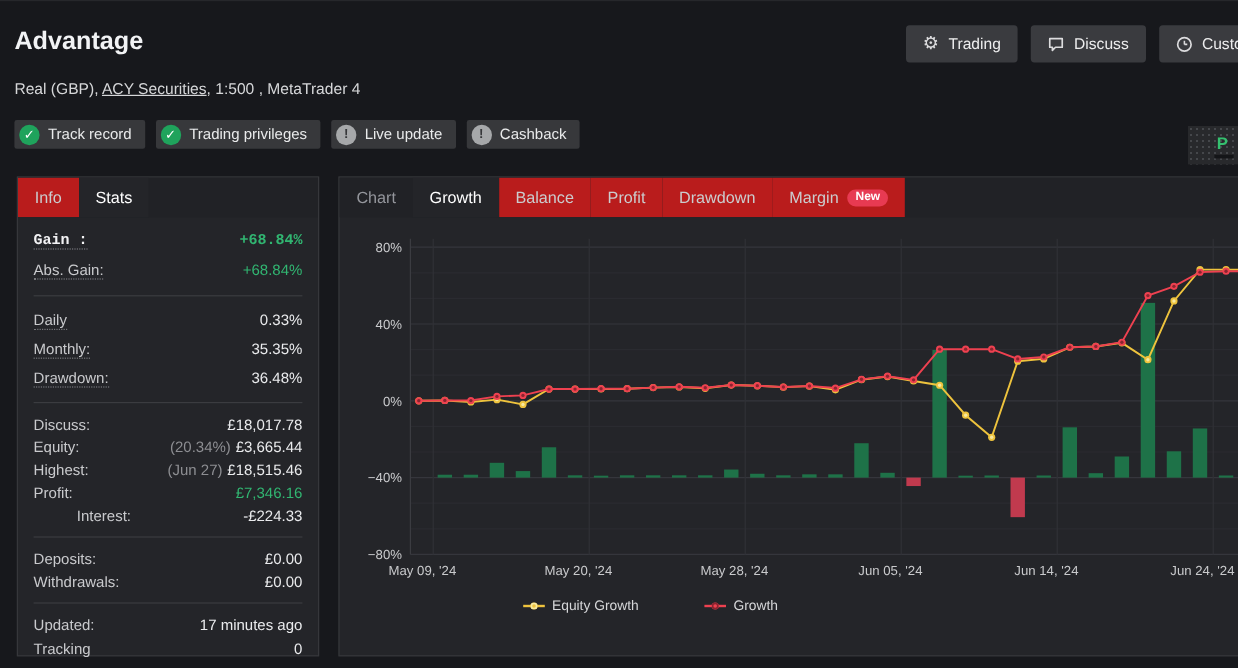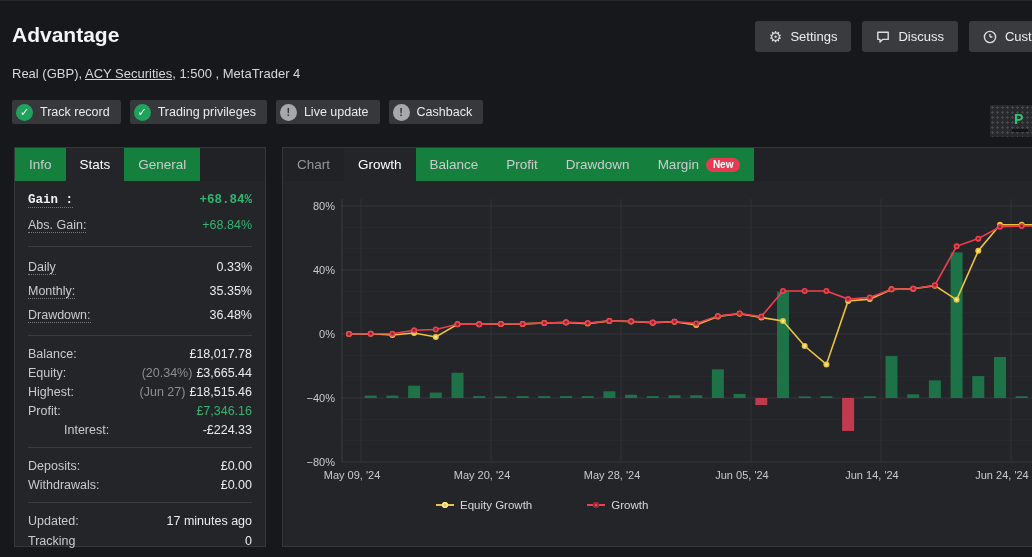--- a/index.html
+++ b/index.html
@@ -26,21 +26,21 @@
   .mystery{position:absolute;left:990px;top:104px;width:58px;height:32px;background:#28292c;
            background-image:radial-gradient(#45474b 1px,transparent 1.3px);background-size:5px 5px;}
   .mystery span{position:absolute;left:24px;top:6px;font-size:14px;font-weight:bold;color:#35c06f;}
   .mystery i{position:absolute;left:22px;top:24px;width:16px;height:3px;background:#141518;}
   
   .panel{position:absolute;top:146px;background:#242529;border:1px solid #36373b;box-sizing:border-box;}
   #sidebar{left:14px;width:252px;height:400px;}
   #chartpanel{left:282px;width:760px;height:400px;}
   .tabbar{height:33px;background:#212226;display:flex;align-items:stretch;overflow:hidden;}
   .tab{display:flex;align-items:center;gap:7px;padding:0 14px;font-size:13.5px;color:#cbccce;
-       background:#15803d;cursor:pointer;white-space:nowrap;}
+       background:#b91c1c;cursor:pointer;white-space:nowrap;}
   .tab.active{background:#242529;color:#ffffff;}
   .tab.plain{background:transparent;color:#94969c;}
   .newpill{background:#e73a52;color:#fff;font-size:10px;font-weight:bold;border-radius:9px;
            padding:2px 7px;line-height:1;}
   
   .rows{padding:7px 13px 0 13px;}
   .srow{display:flex;justify-content:space-between;align-items:baseline;font-size:12.5px;}
   .srow .lab{color:#c9cacd;}
   .srow .lab.dotted{border-bottom:1px dotted #77787c;cursor:help;}
   .srow .lab.bold{color:#f2f2f4;font-weight:bold;}
@@ -80,21 +80,21 @@
       <span>Live update</span>
     </div>
     <div class="badge">
       <span class="cicon warn">!</span>
       <span>Cashback</span>
     </div>
   </div>
 <div class="btn-row">
     <div class="btn">
       <span class="gearglyph">⚙</span>
-      <span>Settings</span>
+      <span>Trading</span>
     </div>
     <div class="btn">
       <svg width="14" height="14" viewBox="0 0 14 14">
         <path d="M1.8 2.2h10.4v7.2H6.6L4 12V9.4H1.8z" fill="none" stroke="#dcdcde" stroke-width="1.4" stroke-linejoin="round"></path>
       </svg>
       <span>Discuss</span>
     </div>
     <div class="btn cut">
       <svg width="14" height="14" viewBox="0 0 14 14">
         <circle cx="7" cy="7" r="5.6" fill="none" stroke="#dcdcde" stroke-width="1.4"></circle>
@@ -110,23 +110,20 @@
 </div>
 
 <div id="sidebar" class="panel">
   <div class="tabbar">
       <div class="tab">
         <span>Info</span>
       </div>
       <div class="tab active">
         <span>Stats</span>
       </div>
-      <div class="tab">
-        <span>General</span>
-      </div>
     </div>
   <div class="rows">
       <div class="srow" style="padding: 5px 0px; font-family: Liberation Mono, monospace;">
         <span class="lab dotted bold">Gain :</span>
         <span class="val green vbold">+68.84%</span>
       </div>
       <div class="srow" style="padding: 5px 0px;">
         <span class="lab dotted">Abs. Gain:</span>
         <span class="val green">+68.84%</span>
       </div>
@@ -138,21 +135,21 @@
       <div class="srow" style="padding: 4.5px 0px;">
         <span class="lab dotted">Monthly:</span>
         <span class="val">35.35%</span>
       </div>
       <div class="srow" style="padding: 4.5px 0px;">
         <span class="lab dotted">Drawdown:</span>
         <span class="val">36.48%</span>
       </div>
       <div class="divider"></div>
       <div class="srow" style="padding: 2.5px 0px;">
-        <span class="lab">Balance:</span>
+        <span class="lab">Discuss:</span>
         <span class="val">£18,017.78</span>
       </div>
       <div class="srow" style="padding: 2.5px 0px;">
         <span class="lab">Equity:</span>
         <span class="val"><span class="muted">(20.34%)</span>£3,665.44</span>
       </div>
       <div class="srow" style="padding: 2.5px 0px;">
         <span class="lab">Highest:</span>
         <span class="val"><span class="muted">(Jun 27)</span>£18,515.46</span>
       </div>

